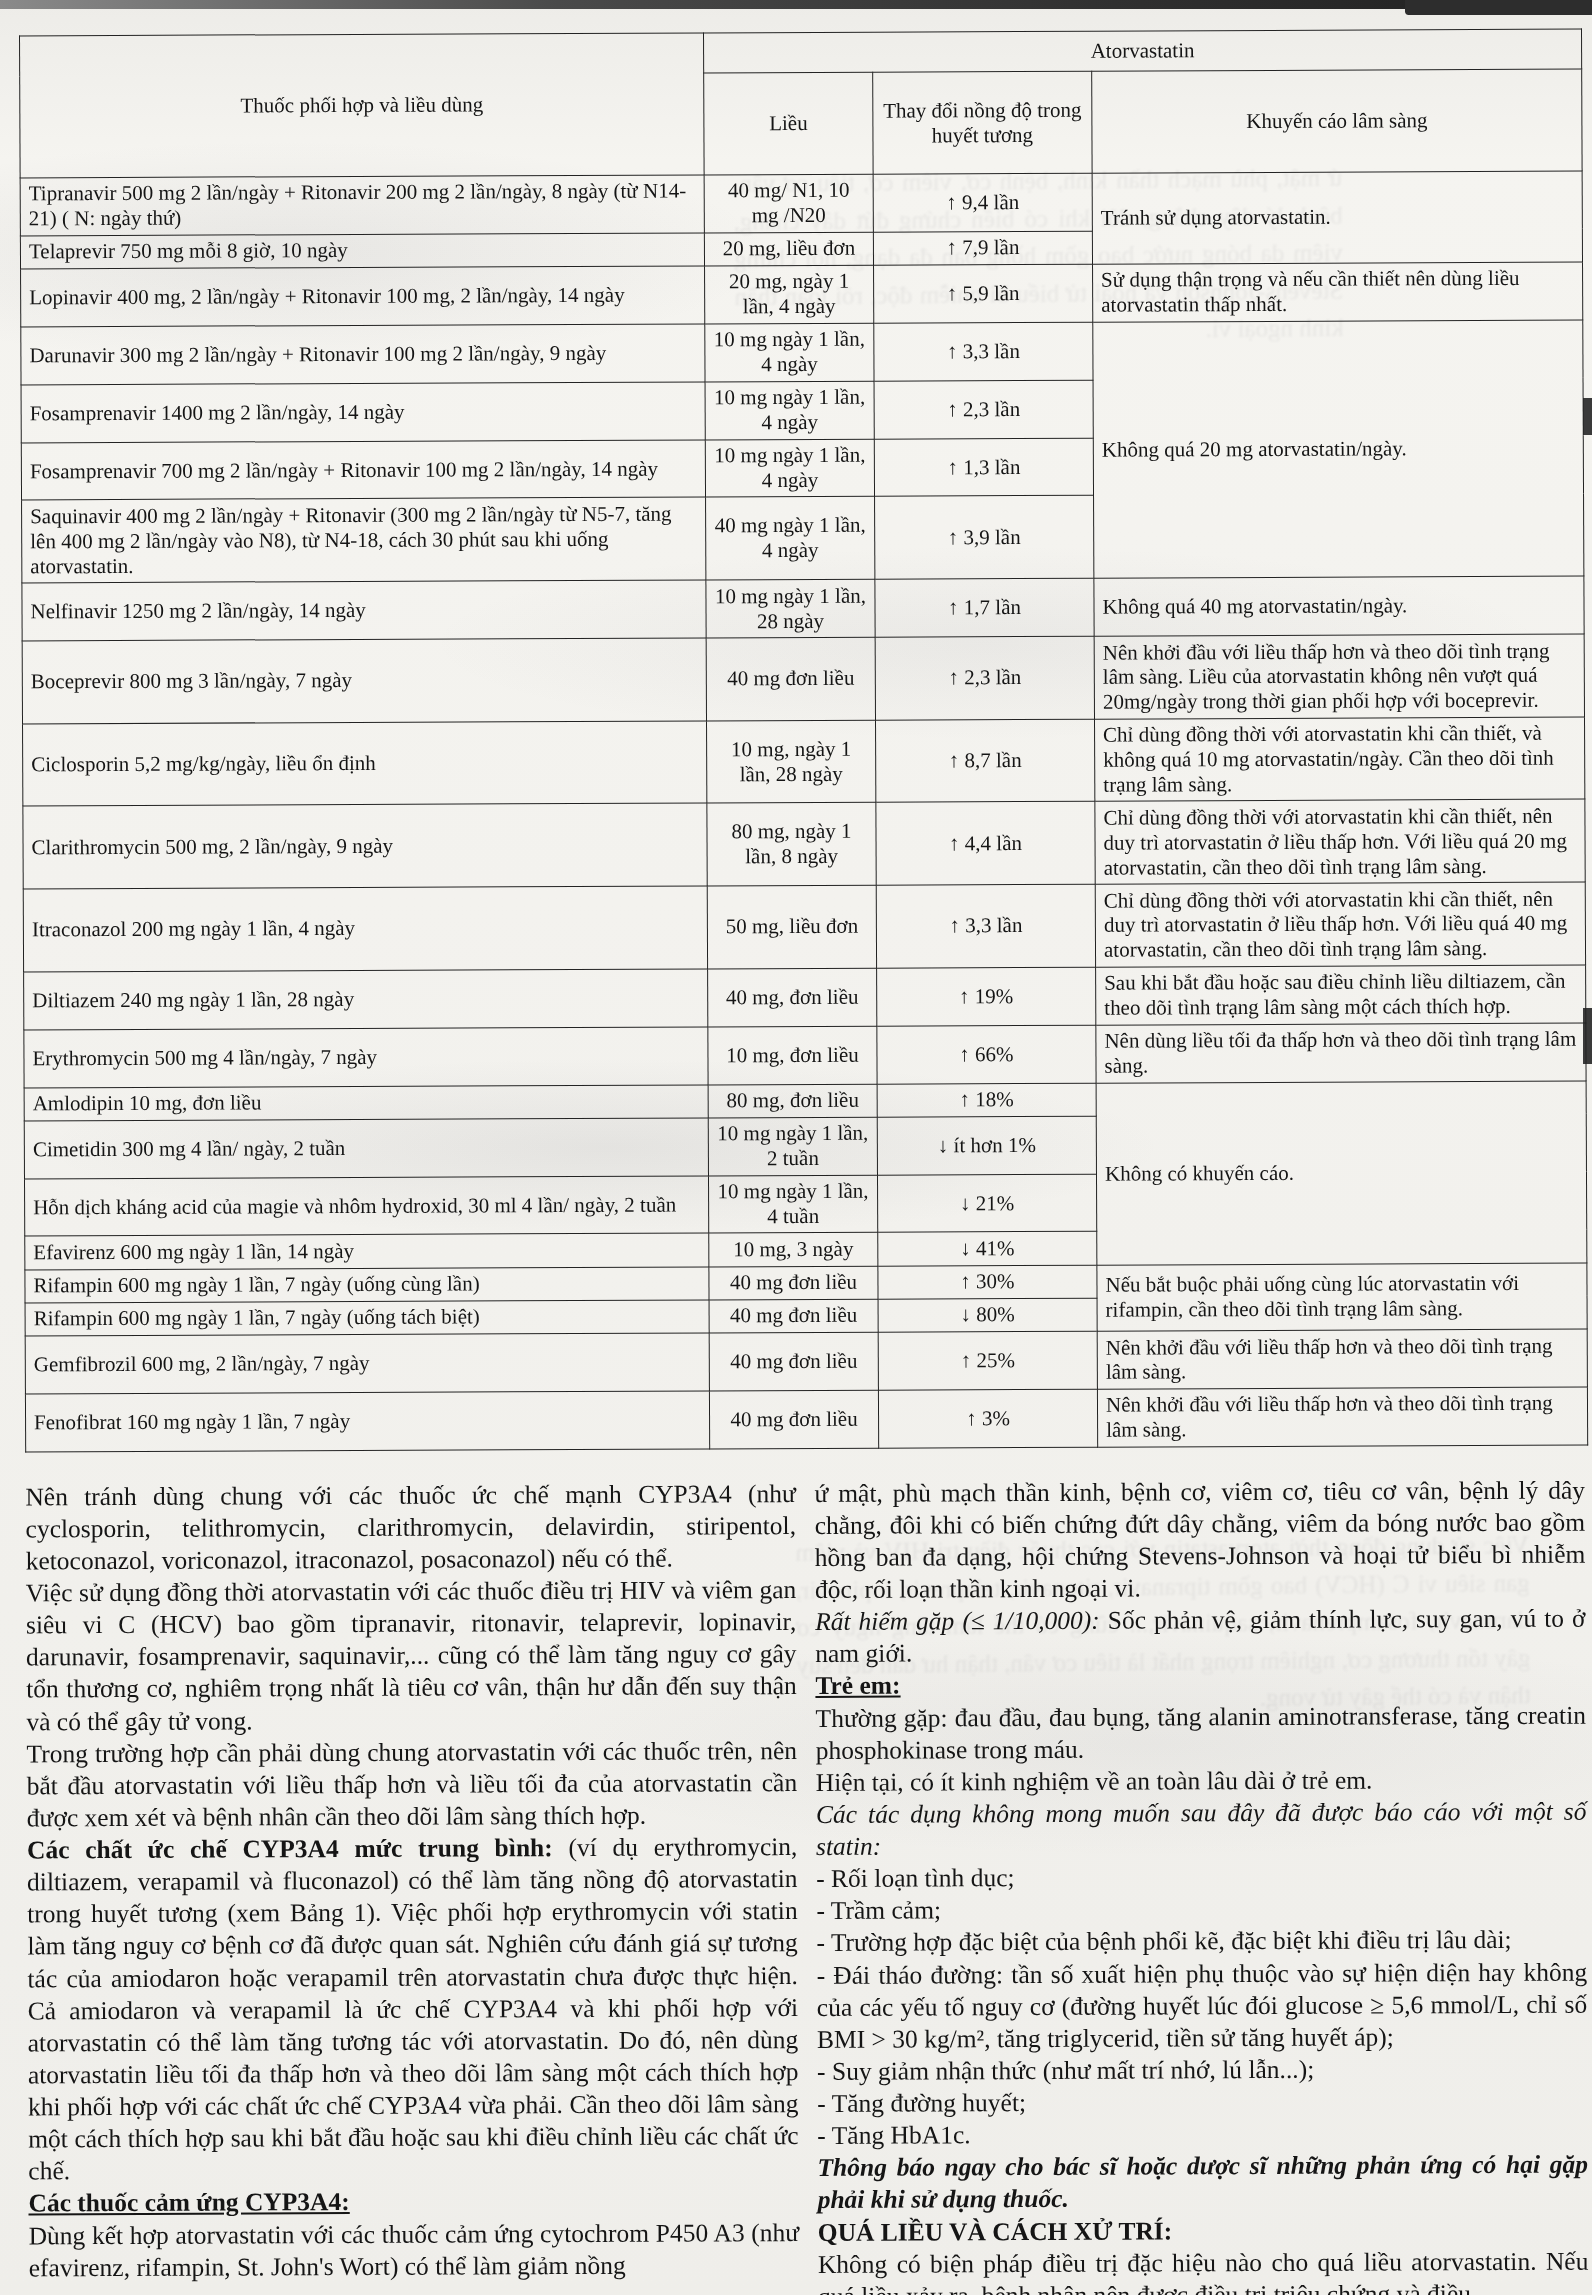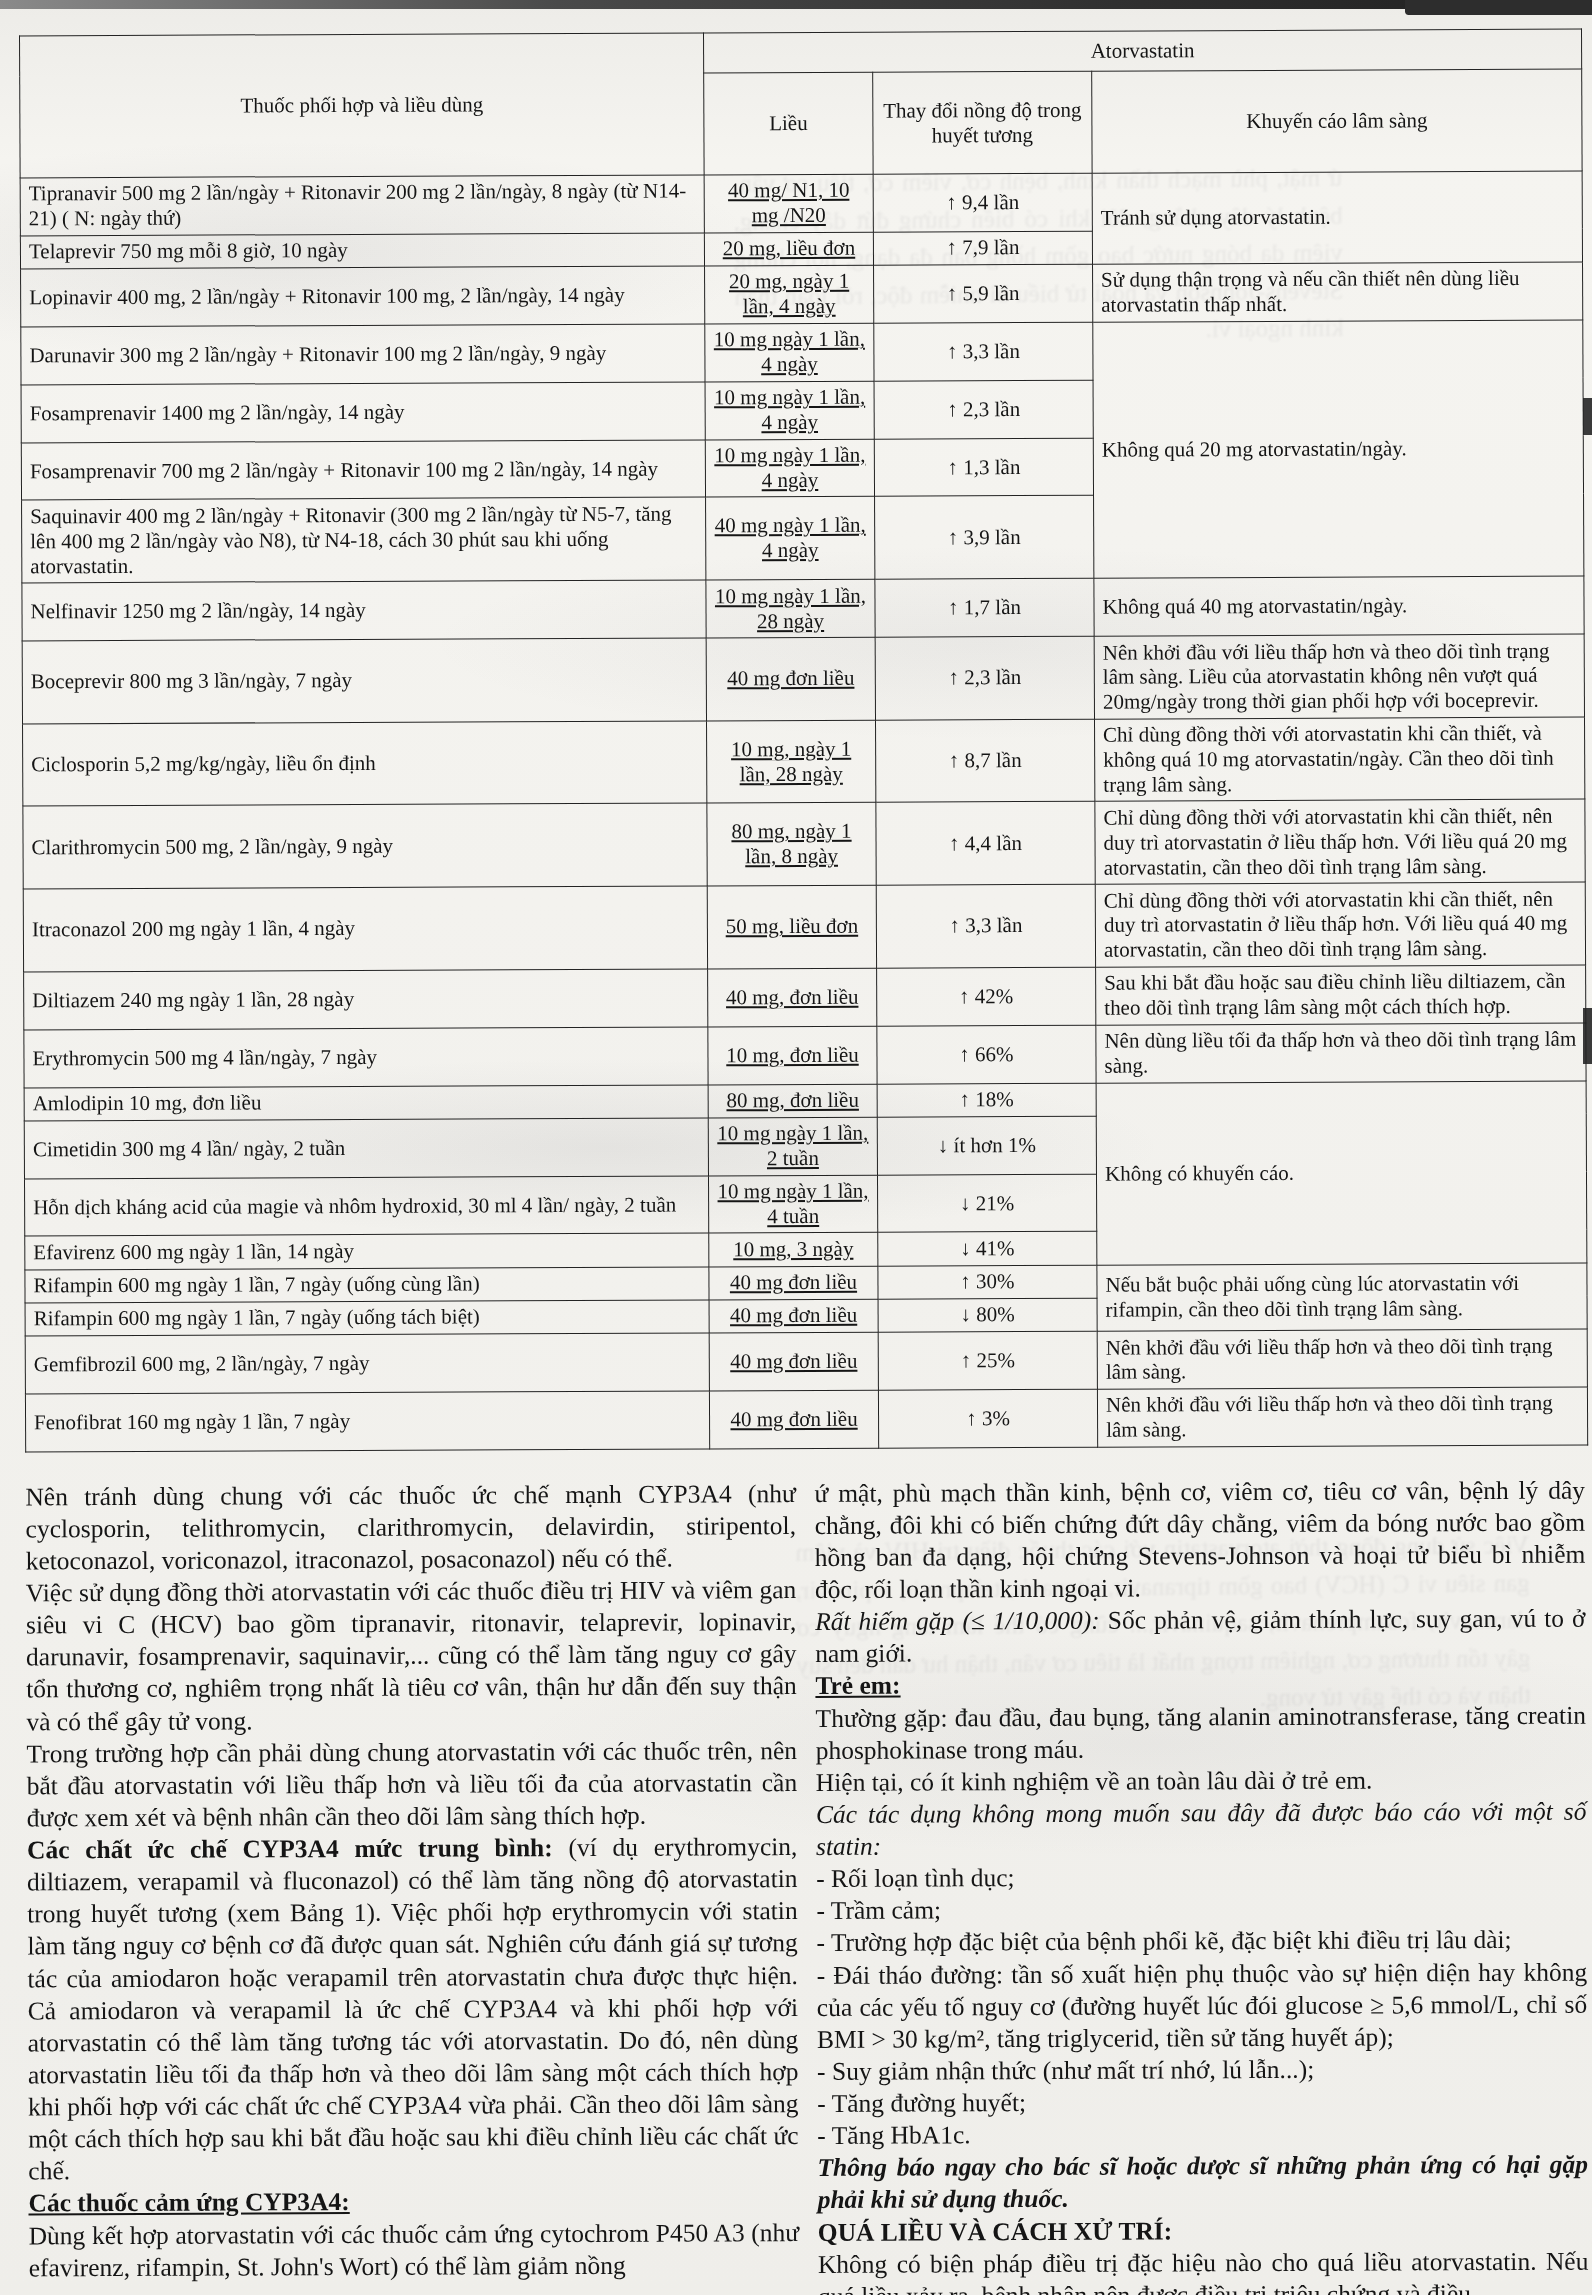--- a/index.html
+++ b/index.html
@@ -42,21 +42,21 @@
     font-size:21px;line-height:1.18;
   }
   table.itx th, table.itx td{
     border:1.9px solid #232323;padding:3.7px 8px;vertical-align:middle;
     font-weight:normal;word-wrap:break-word;
   }
   th.group{text-align:center;height:32px;}
   th.h2{text-align:center;height:93px;}
   th.hdrug{text-align:center;}
   td.c-drug{text-align:left;}
-  td.c-dose{text-align:center;text-decoration:underline;}
+  td.c-dose{text-align:center;}
   td.c-change{text-align:center;}
   td.c-rec{text-align:left;}
 
   .columns{
     display:flex;gap:18.7px;margin-top:29px;
     font-size:25.5px;line-height:1.26;text-align:justify;
   }
   .col{width:772px;}
   .col p{margin:0;}
   .lead-bold{font-weight:bold;}
@@ -162,21 +162,21 @@
         </tr>
         <tr>
           <td class="c-drug">Itraconazol 200 mg ngày 1 lần, 4 ngày</td>
           <td class="c-dose">50 mg, liều đơn</td>
           <td class="c-change">↑ 3,3 lần</td>
           <td class="c-rec">Chỉ dùng đồng thời với atorvastatin khi cần thiết, nên duy trì atorvastatin ở liều thấp hơn. Với liều quá 40 mg atorvastatin, cần theo dõi tình trạng lâm sàng.</td>
         </tr>
         <tr>
           <td class="c-drug">Diltiazem 240 mg ngày 1 lần, 28 ngày</td>
           <td class="c-dose">40 mg, đơn liều</td>
-          <td class="c-change">↑ 42%</td>
+          <td class="c-change">↑ 19%</td>
           <td class="c-rec">Sau khi bắt đầu hoặc sau điều chỉnh liều diltiazem, cần theo dõi  tình trạng lâm sàng một cách thích hợp.</td>
         </tr>
         <tr>
           <td class="c-drug">Erythromycin 500 mg 4 lần/ngày, 7 ngày</td>
           <td class="c-dose">10 mg, đơn liều</td>
           <td class="c-change">↑ 66%</td>
           <td class="c-rec">Nên dùng liều tối đa thấp hơn và theo dõi tình trạng lâm sàng.</td>
         </tr>
         <tr>
           <td class="c-drug">Amlodipin 10 mg, đơn liều</td>

